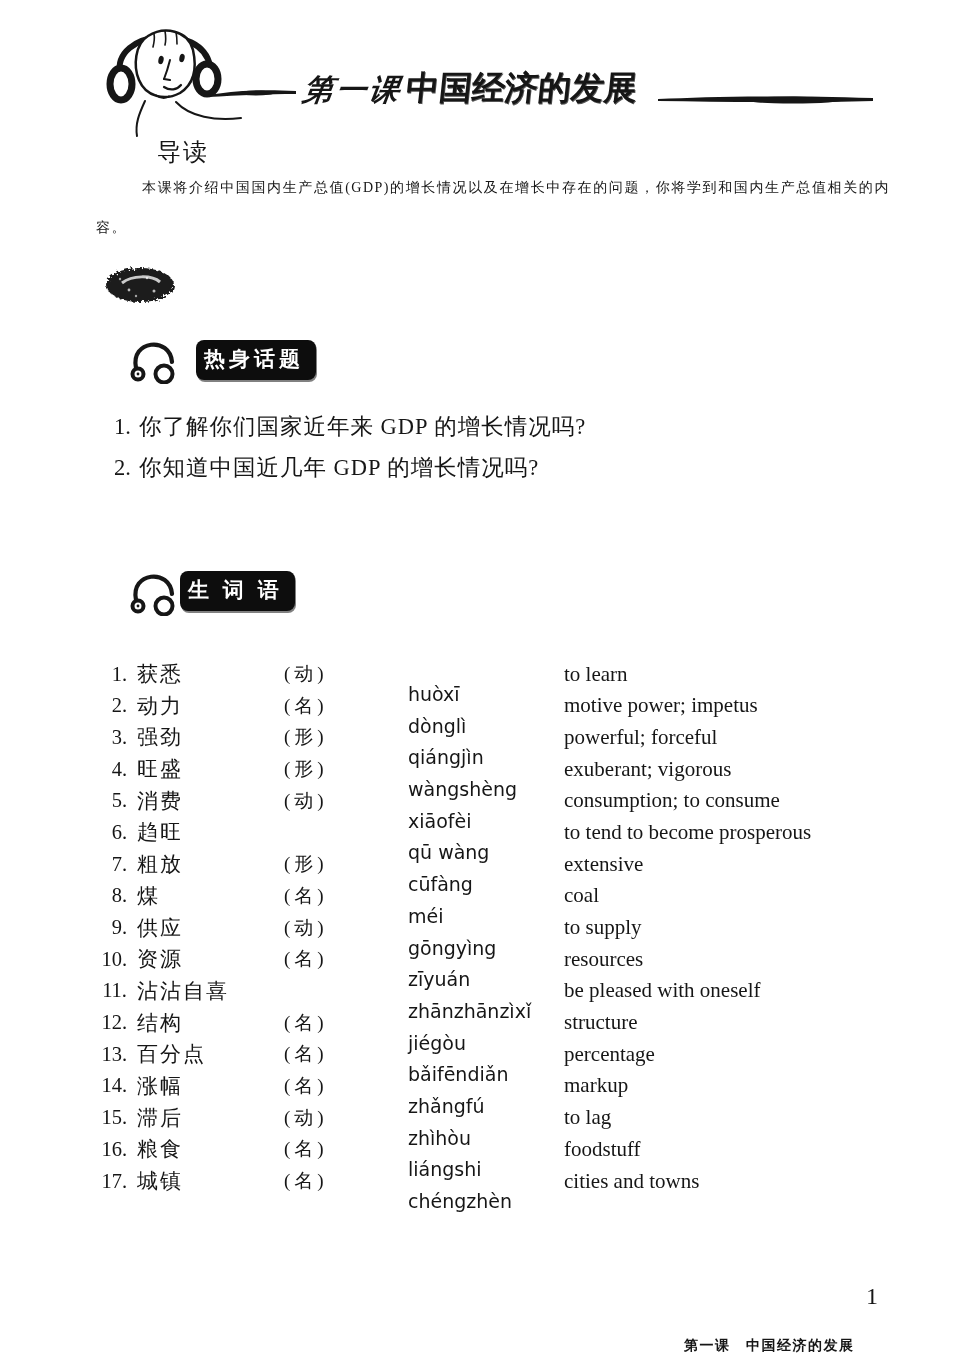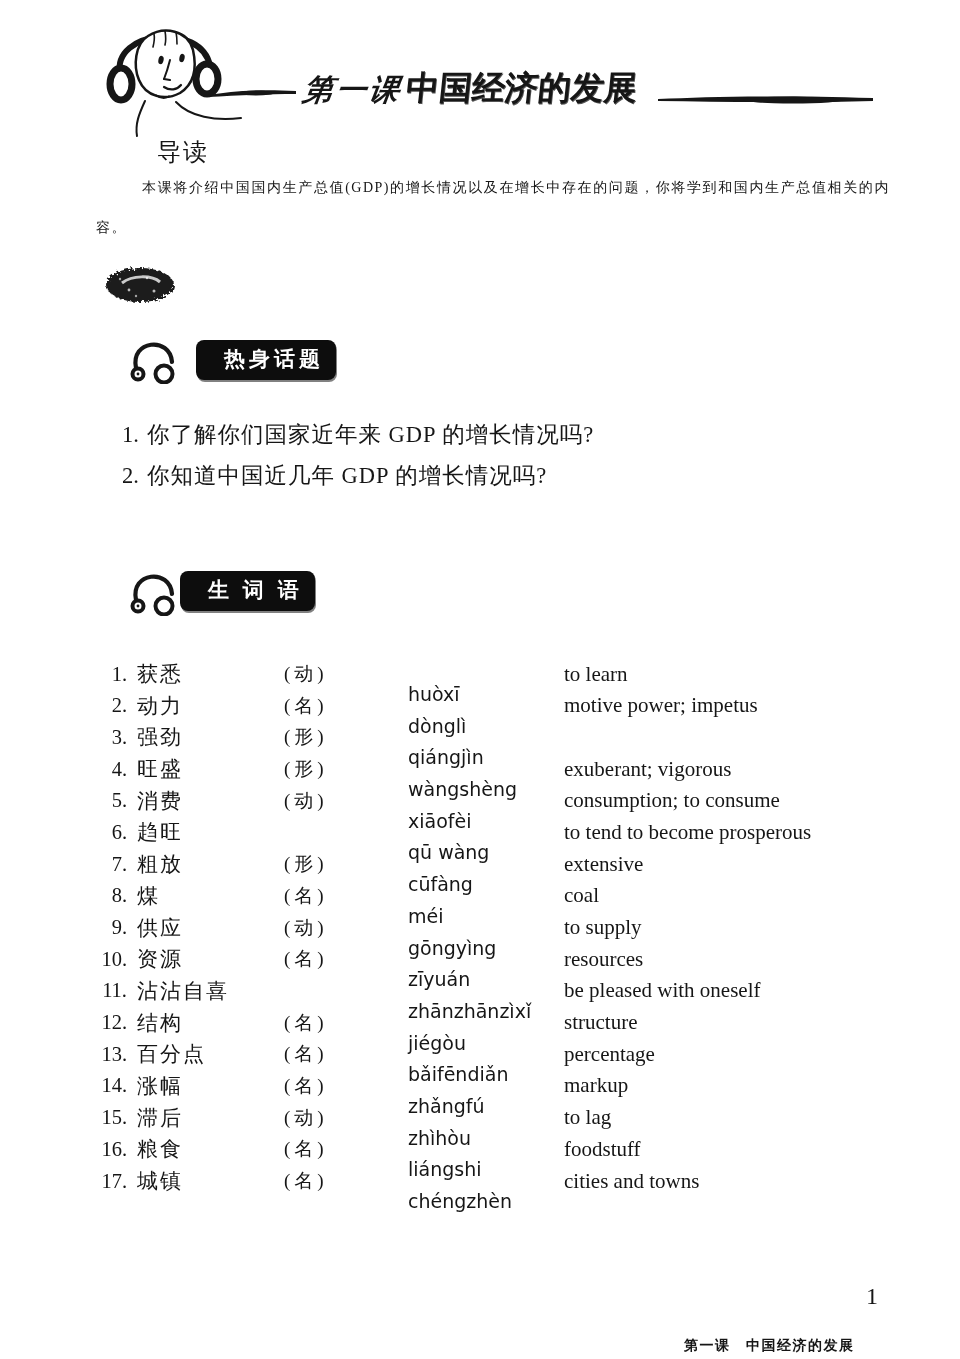--- a/index.html
+++ b/index.html
@@ -52,31 +52,31 @@
   .scribble { position: absolute; left: 102px; top: 263px; }
   .hp { position: absolute; }
   .hp-1 { left: 128px; top: 334px; }
   .hp-2 { left: 128px; top: 566px; }
 
   .badge {
     position: absolute;
     background: #0d0d0d; color: #ffffff;
     font: 700 21px "Liberation Sans", sans-serif;
     letter-spacing: 4px;
-    padding: 5px 12px 7px 28px;
+    padding: 5px 12px 7px 8px;
     border-radius: 8px;
     box-shadow: 1px 2px 0 rgba(25,25,25,0.55);
   }
   .badge-warmup { left: 196px; top: 340px; }
   .badge-vocab  { left: 180px; top: 571px; }
 
   
   .questions {
     position: absolute; left: 106px; top: 398px;
-    margin: 16px; padding: 0; list-style: none;
+    margin: 8px; padding: 0; list-style: none;
   }
   .q-row { line-height: 41px; font-size: 22.5px; letter-spacing: 1px; }
   .q-num { margin-right: 8px; letter-spacing: 0; }
 
   
   .vocab { position: absolute; left: 96px; top: 643px; width: 800px; }
   .v-row {
     display: grid;
     grid-template-columns: 36px 150px 126px 156px 1fr;
     height: 31.7px;
@@ -202,20 +202,21 @@
       <span class="v-word">动力</span>
       <span class="v-pos">(名)</span>
       <span class="v-pinyin">dònglì</span>
       <span class="v-en">motive power; impetus</span>
     </div>
       <div class="v-row">
       <span class="v-num">3.</span>
       <span class="v-word">强劲</span>
       <span class="v-pos">(形)</span>
       <span class="v-pinyin">qiángjìn</span>
+      <span class="v-en">powerful; forceful</span>
     </div>
       <div class="v-row">
       <span class="v-num">4.</span>
       <span class="v-word">旺盛</span>
       <span class="v-pos">(形)</span>
       <span class="v-pinyin">wàngshèng</span>
       <span class="v-en">exuberant; vigorous</span>
     </div>
       <div class="v-row">
       <span class="v-num">5.</span>

